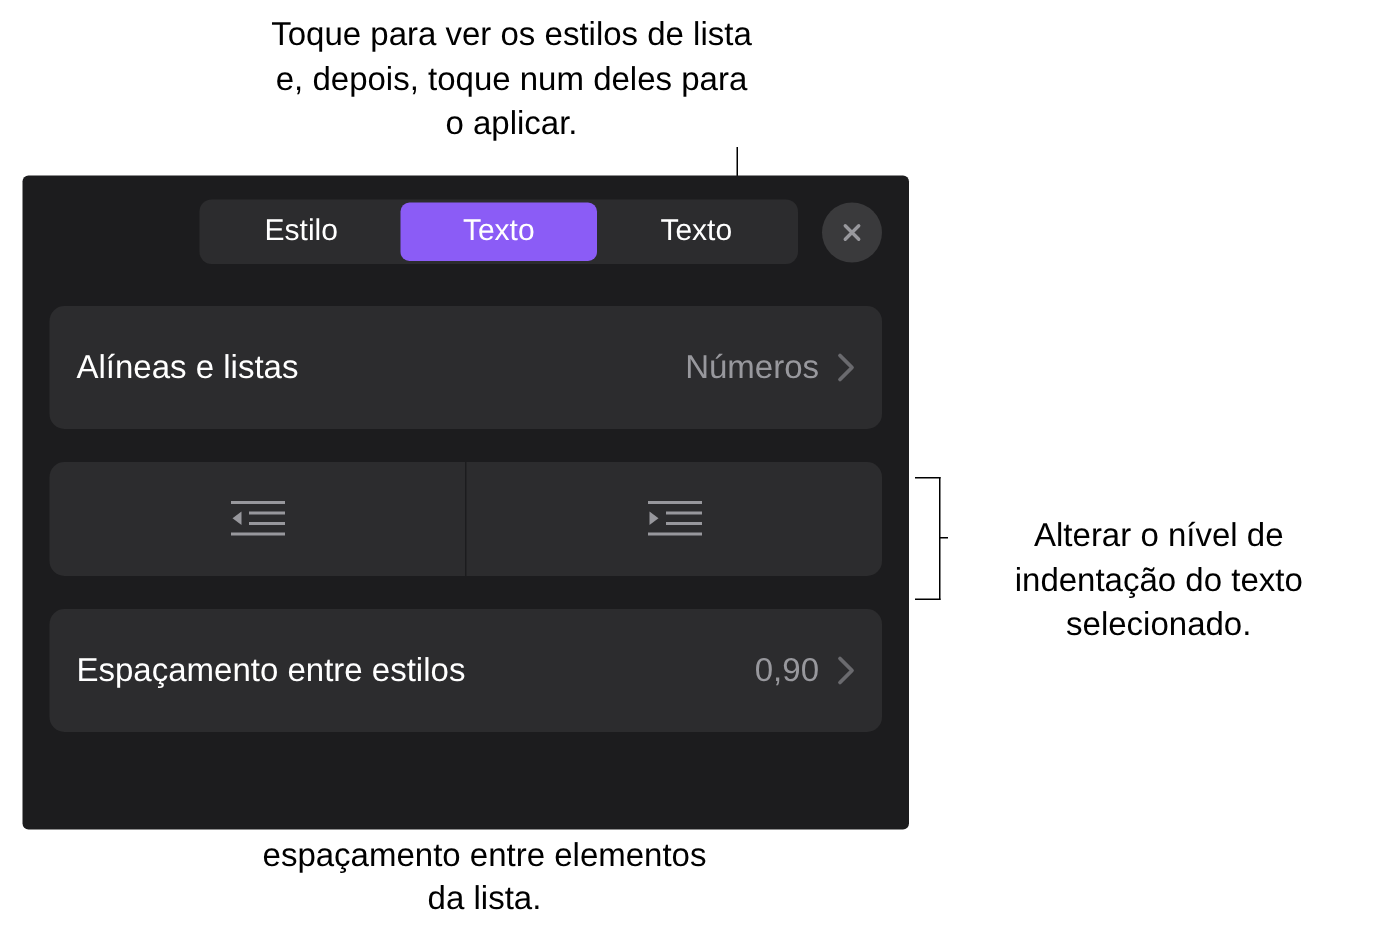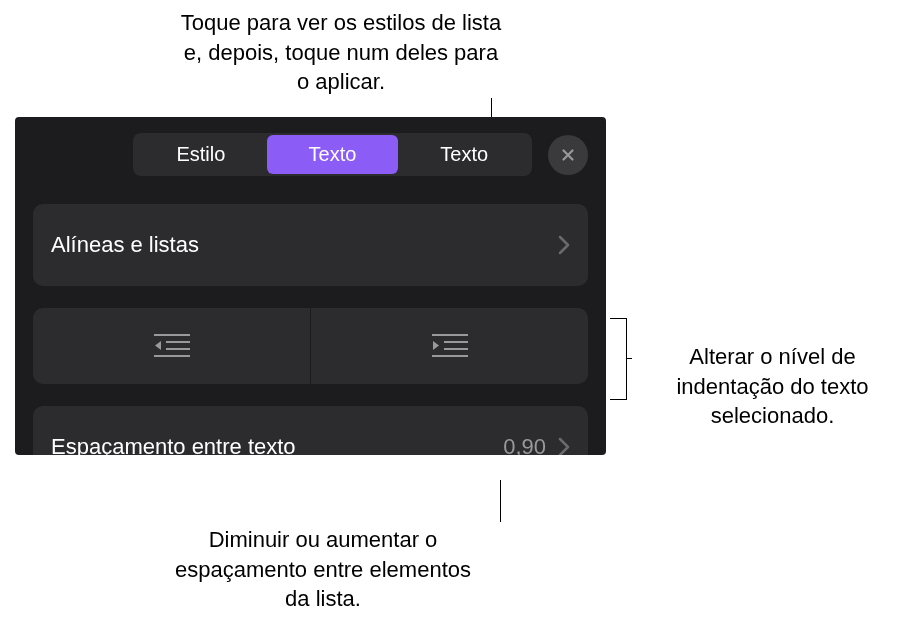--- a/index.html
+++ b/index.html
@@ -89,21 +89,21 @@
       width: 1px;
       height: 42px;
       background: #000;
     }
     
     .panel {
       position: absolute;
       top: 117px;
       left: 15px;
       width: 591px;
-      height: 338px;
+      height: 436px;
       background: #1c1c1e;
       border-radius: 4px;
       padding: 16px 18px;
       overflow: hidden;
     }
     
     .segmented-control {
       display: flex;
       align-items: center;
       gap: 0;
@@ -224,20 +224,21 @@
     </div>
     <div class="close-btn">
       <svg viewBox="0 0 24 24">
         <path d="M6 6 L18 18 M18 6 L6 18" stroke="#98989d" stroke-width="3" stroke-linecap="round" fill="none"></path>
       </svg>
     </div>
   </div>
 
   <div class="row">
     <span class="row-label">Alíneas e listas</span>
+    <span class="row-value">Números</span>
     <svg class="chevron" width="12" height="20" viewBox="0 0 12 20">
       <path d="M2 2 L10 10 L2 18" stroke="#6a6a6e" stroke-width="2.5" stroke-linecap="round" stroke-linejoin="round" fill="none"></path>
     </svg>
   </div>
 
   <div class="indent-row">
     <div class="indent-btn">
       <svg class="indent-icon" width="36" height="26" viewBox="0 0 36 26">
         <line x1="0" y1="2" x2="36" y2="2" stroke="#98989d" stroke-width="2"></line>
         <line x1="12" y1="9" x2="36" y2="9" stroke="#98989d" stroke-width="2"></line>
@@ -252,20 +253,20 @@
         <line x1="0" y1="2" x2="36" y2="2" stroke="#98989d" stroke-width="2"></line>
         <line x1="12" y1="9" x2="36" y2="9" stroke="#98989d" stroke-width="2"></line>
         <line x1="12" y1="16" x2="36" y2="16" stroke="#98989d" stroke-width="2"></line>
         <line x1="0" y1="23" x2="36" y2="23" stroke="#98989d" stroke-width="2"></line>
         <path d="M1 8 L7 12.5 L1 17 Z" fill="#98989d"></path>
       </svg>
     </div>
   </div>
 
   <div class="row">
-    <span class="row-label">Espaçamento entre texto</span>
+    <span class="row-label">Espaçamento entre estilos</span>
     <span class="row-value">0,90</span>
     <svg class="chevron" width="12" height="20" viewBox="0 0 12 20">
       <path d="M2 2 L10 10 L2 18" stroke="#6a6a6e" stroke-width="2.5" stroke-linecap="round" stroke-linejoin="round" fill="none"></path>
     </svg>
   </div>
 
 </div>
 
 </body></html>

